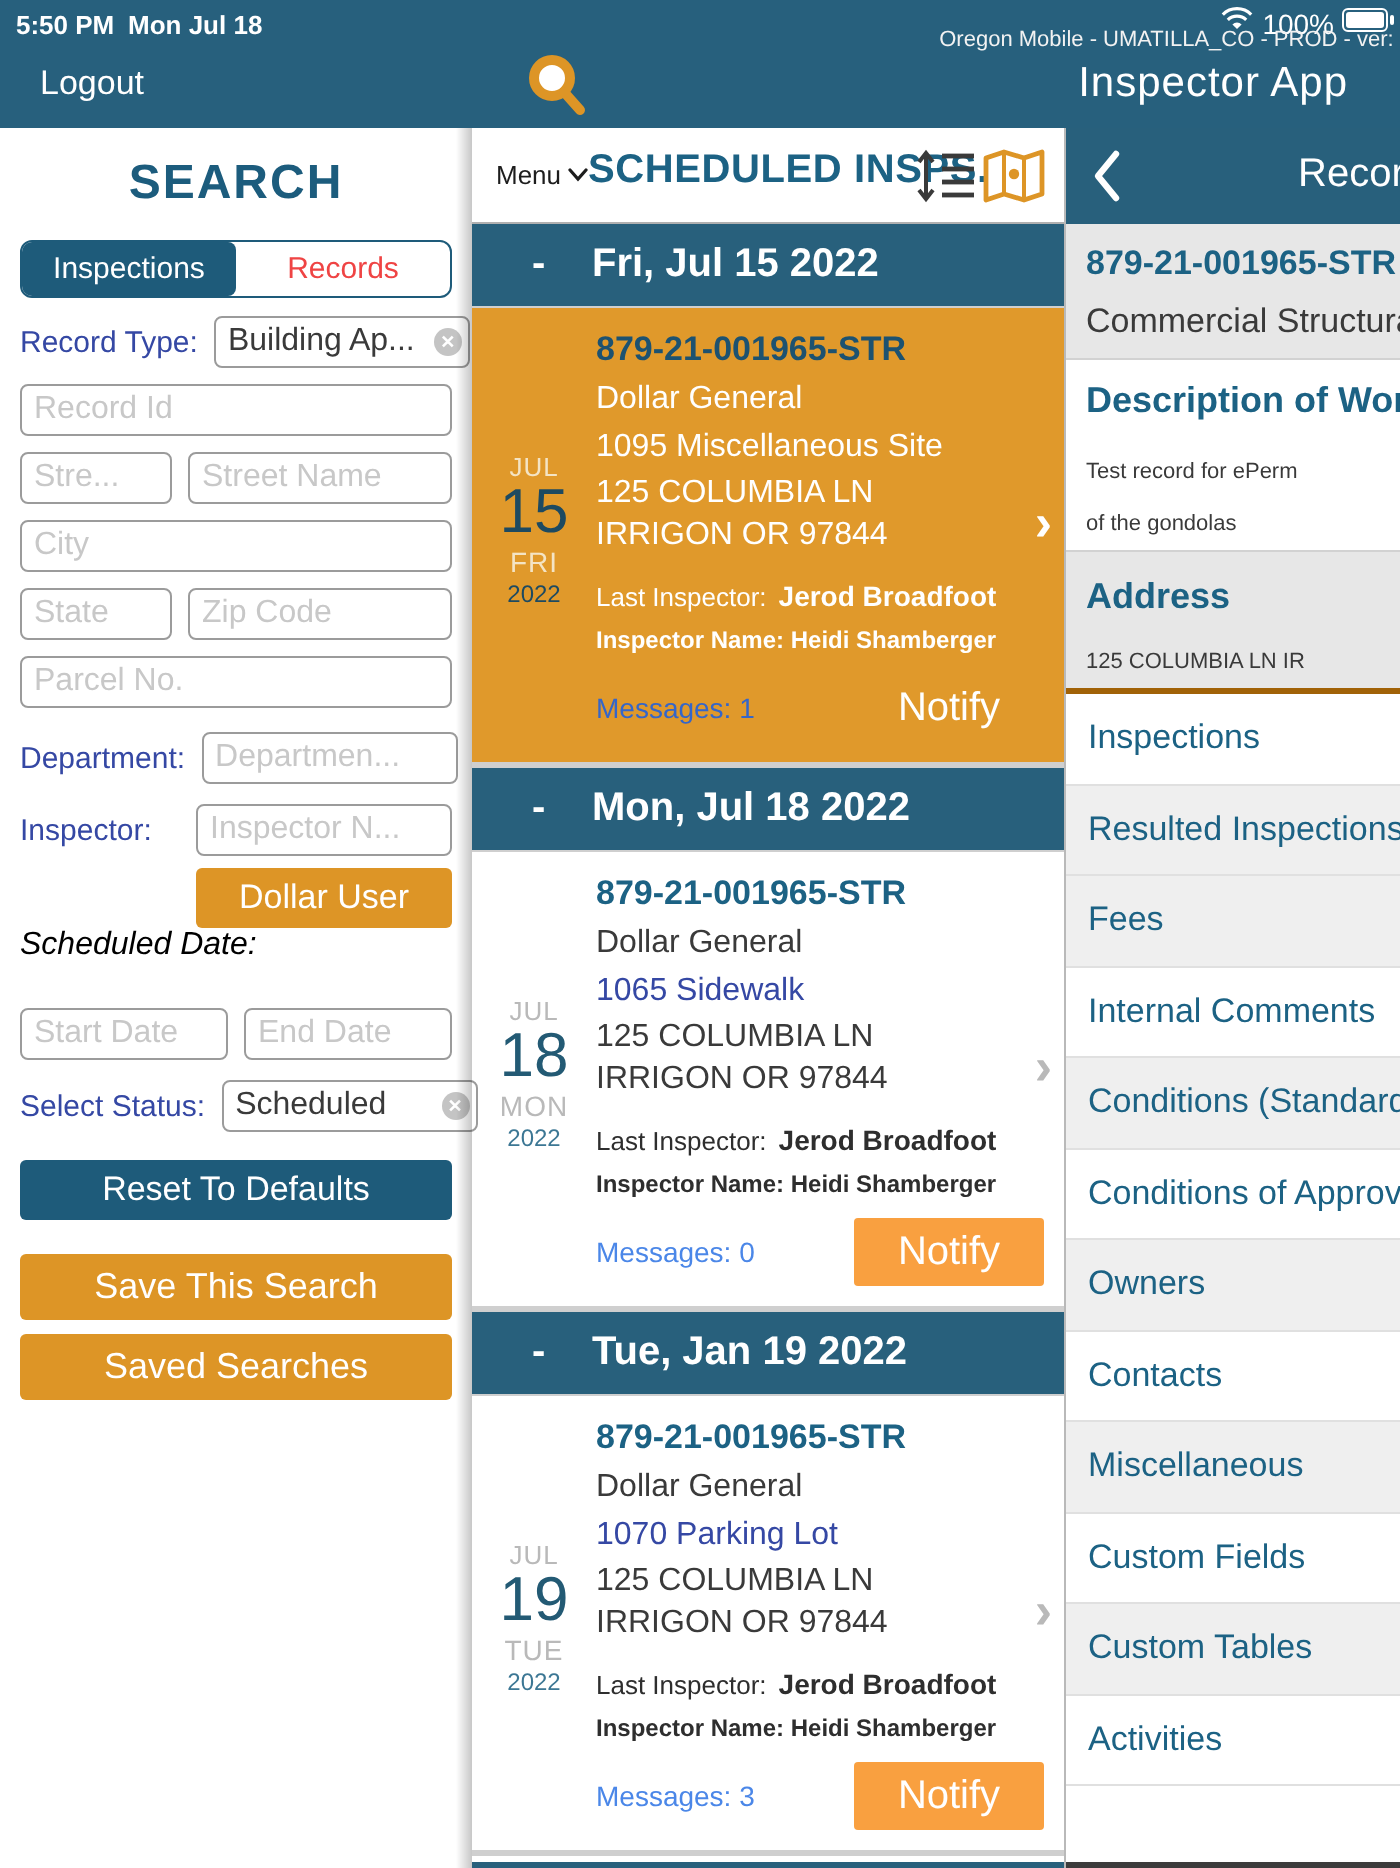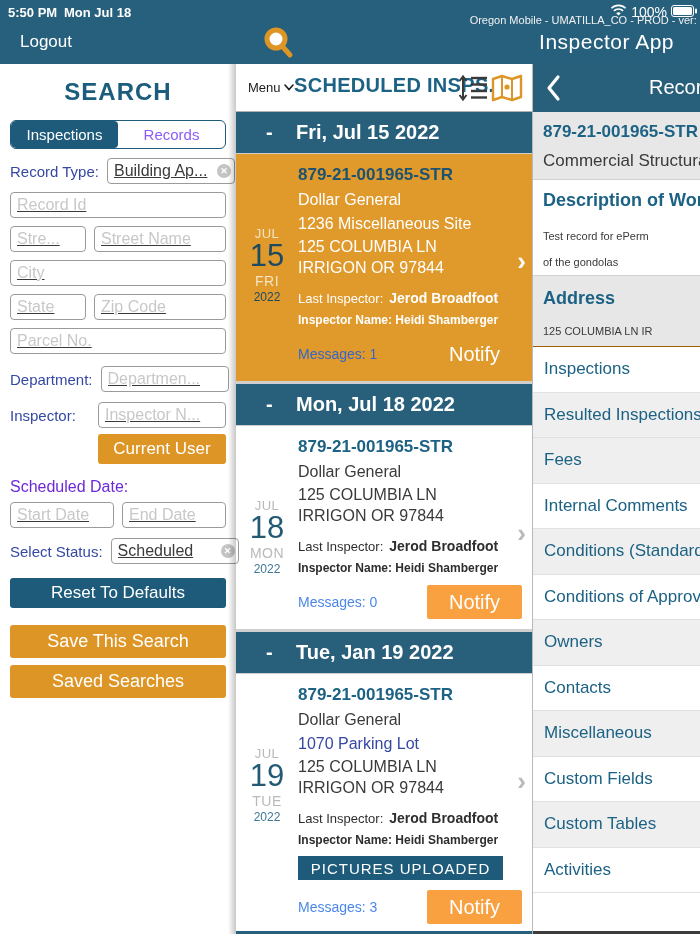--- a/index.html
+++ b/index.html
@@ -17,37 +17,37 @@
   .app-title{position:absolute;right:26px;top:30px;font-size:21px;font-weight:300;letter-spacing:.5px;}
   .search-glass{position:absolute;left:262px;top:26px;width:34px;height:34px;}
 
   
   .left-panel{position:absolute;left:0;top:64px;width:236px;height:870px;background:#fff;z-index:10;}
   .left-panel::after{content:"";position:absolute;top:0;right:0;width:8px;height:100%;
     background:linear-gradient(to right,rgba(0,0,0,0),rgba(0,0,0,.22));pointer-events:none;}
   .lp-inner{padding:14px 10px 0 10px;}
   .search-title{text-align:center;font-size:24px;font-weight:bold;color:#1c5c7d;letter-spacing:1px;}
   .tabs{display:flex;margin-top:14px;height:29px;border:1.5px solid #1e5b7a;border-radius:6px;overflow:hidden;background:#fff;}
-  .tab{flex:1;display:flex;align-items:center;justify-content:center;font-size:15px;color:#8b5cf6;cursor:pointer;}
+  .tab{flex:1;display:flex;align-items:center;justify-content:center;font-size:15px;color:#ef4444;cursor:pointer;}
   .tab.active{background:#1e5b7a;color:#fff;border-radius:0 4px 4px 0;}
   .frow{display:flex;align-items:center;margin-top:8px;gap:8px;}
   .flabel{font-size:15px;color:#3548a4;font-weight:500;white-space:nowrap;}
-  .inp{height:26px;border:1px solid #9b9b9b;border-radius:4px;font-size:16px;color:#3a3a3a;padding:0 6px;width:100%;background:#fff;outline:none;text-decoration:underline;}
+  .inp{height:26px;border:1px solid #9b9b9b;border-radius:4px;font-size:16px;color:#3a3a3a;padding:0 6px;width:100%;background:#fff;outline:none;}
   .inp::placeholder{color:#c8c8c8;}
   .inp.sm{width:76px;flex:none;}
   .inp.fx{width:128px;flex:none;}
   .valwrap{position:relative;flex:none;width:128px;}
   .valwrap .inp{width:100%;padding-right:20px;}
   .clear-ic{position:absolute;right:4px;top:6px;width:14px;height:14px;border-radius:50%;background:#c4c4c4;color:#fff;
     font-size:9px;line-height:14px;text-align:center;font-weight:bold;}
   .btn{display:flex;align-items:center;justify-content:center;border-radius:3px;color:#fff;cursor:pointer;}
   .btn.orange{background:#dd9526;}
   .btn.teal{background:#1e5b7a;}
   .cur-user{margin:6px 0 0 88px;width:128px;height:30px;font-size:17px;}
-  .sec-label{margin-top:14px;font-size:16px;color:#6d28d9;font-weight:500;}
+  .sec-label{font-size:16px;color:#000000;font-weight:500;font-style:italic;}
   .reset-btn{margin-top:14px;height:30px;font-size:17px;}
   .save-btn{margin-top:17px;height:33px;font-size:18px;}
   .saved-btn{margin-top:7px;height:33px;font-size:18px;}
 
   
   .mid-panel{position:absolute;left:236px;top:64px;width:296px;height:870px;background:#cfcfcf;z-index:5;}
   .mid-header{height:48px;background:#fff;border-bottom:1px solid #b0b0b0;position:relative;}
   .menu-lbl{position:absolute;left:12px;top:16px;font-size:13px;color:#1d1d1d;display:flex;align-items:center;gap:3px;}
   .mid-title{position:absolute;left:58px;top:10px;font-size:20px;font-weight:bold;color:#1c6284;letter-spacing:.3px;white-space:nowrap;}
   .sort-ic{position:absolute;left:222px;top:9px;}
@@ -94,21 +94,21 @@
   .right-panel{position:absolute;left:532px;top:64px;width:168px;height:870px;background:#fff;border-left:1px solid #b9b9b9;z-index:6;}
   .rp-header{height:48px;background:#28607c;position:relative;color:#fff;}
   .rp-back{position:absolute;left:12px;top:10px;width:16px;height:28px;}
   .rp-title{position:absolute;left:116px;top:12px;font-size:20px;white-space:nowrap;overflow:hidden;width:52px;}
   .rp-sub{height:68px;background:#e7e7e7;padding:10px 0 0 10px;border-bottom:1px solid #d2d2d2;}
   .rp-record{font-size:17px;font-weight:bold;color:#1c6284;white-space:nowrap;overflow:hidden;}
   .rp-type{margin-top:9px;font-size:17px;color:#3a3a3a;white-space:nowrap;overflow:hidden;}
   .rp-desc{height:96px;background:#fff;padding:10px 0 0 10px;border-bottom:1px solid #d2d2d2;}
   .rp-sec-h{font-size:18px;font-weight:bold;color:#1c6284;white-space:nowrap;overflow:hidden;}
   .rp-body{margin-top:12px;font-size:11px;color:#3a3a3a;line-height:26px;white-space:nowrap;overflow:hidden;}
-  .rp-addr{height:71px;background:#e7e7e7;padding:12px 0 0 10px;border-bottom:1px solid #a16207;}
+  .rp-addr{height:71px;background:#e7e7e7;padding:12px 0 0 10px;border-bottom:3px solid #a16207;}
   .rp-addr .rp-body{margin-top:9px;}
   .rp-items{}
   .rp-item{height:45.5px;display:flex;align-items:center;padding-left:11px;font-size:17px;font-weight:500;color:#1c6284;
     white-space:nowrap;overflow:hidden;border-bottom:1px solid #e0e0e0;}
   .rp-item.alt{background:#efefef;}
   .rp-bottom-strip{position:absolute;left:0;right:0;bottom:0;height:3px;background:#3c3c3c;}
 </style>
 </head>
 <body>
 
@@ -187,25 +187,25 @@
       <div class="frow" style="margin-top:12px;">
         <span class="flabel" style="flex:1">Department:</span>
         <input class="inp fx" placeholder="Departmen..." style="">
       </div>
 
       <div class="frow" style="margin-top:10px;">
         <span class="flabel" style="flex:1">Inspector:</span>
         <input class="inp fx" placeholder="Inspector N..." style="">
       </div>
 
-      <div class="btn orange cur-user">Current User</div>
+      <div class="btn orange cur-user">Dollar User</div>
 
       <div class="sec-label">Scheduled Date:</div>
 
-      <div class="frow" style="margin-top:6px;border-radius:12px;">
+      <div class="frow" style="margin-top:22px;border-radius:12px;">
         <input class="inp" style="width: 104px; flex: 0 0 auto;" placeholder="Start Date">
         <input class="inp" style="width: 104px; flex: 0 0 auto;" placeholder="End Date">
       </div>
 
       <div class="frow" style="margin-top:10px;">
         <span class="flabel" style="flex:1">Select Status:</span>
         <span class="valwrap">
           <input class="inp" value="Scheduled" style="">
           <span class="clear-ic">✕</span>
         </span>
@@ -255,21 +255,21 @@
         <div class="card sel">
           <div class="date-col">
             <div class="dc dc-month">JUL</div>
             <div class="dc dc-day">15</div>
             <div class="dc dc-wd">FRI</div>
             <div class="dc dc-year">2022</div>
           </div>
           <div class="card-body">
             <div class="c-record">879-21-001965-STR</div>
             <div class="c-name">Dollar General</div>
-            <div class="c-insp">1236 Miscellaneous Site</div>
+            <div class="c-insp">1095 Miscellaneous Site</div>
             <div class="c-addr">125 COLUMBIA LN</div>
             <div class="c-addr">IRRIGON OR 97844</div>
             <div class="c-lastrow"><span>Last Inspector:</span><b>Jerod Broadfoot</b></div>
             <div class="c-insprow">Inspector Name: Heidi Shamberger</div>
             <div class="c-footer">
               <span class="c-msgs">Messages: 1</span>
               <div class="notify-btn">Notify</div>
             </div>
           </div>
           <span class="chev">›</span>
@@ -281,20 +281,21 @@
         <div class="card">
           <div class="date-col">
             <div class="dc dc-month">JUL</div>
             <div class="dc dc-day">18</div>
             <div class="dc dc-wd">MON</div>
             <div class="dc dc-year">2022</div>
           </div>
           <div class="card-body">
             <div class="c-record">879-21-001965-STR</div>
             <div class="c-name">Dollar General</div>
+            <div class="c-insp">1065 Sidewalk</div>
             <div class="c-addr">125 COLUMBIA LN</div>
             <div class="c-addr">IRRIGON OR 97844</div>
             <div class="c-lastrow"><span>Last Inspector:</span><b>Jerod Broadfoot</b></div>
             <div class="c-insprow">Inspector Name: Heidi Shamberger</div>
             <div class="c-footer">
               <span class="c-msgs">Messages: 0</span>
               <div class="notify-btn">Notify</div>
             </div>
           </div>
           <span class="chev">›</span>
@@ -311,21 +312,20 @@
             <div class="dc dc-year">2022</div>
           </div>
           <div class="card-body">
             <div class="c-record">879-21-001965-STR</div>
             <div class="c-name">Dollar General</div>
             <div class="c-insp">1070 Parking Lot</div>
             <div class="c-addr">125 COLUMBIA LN</div>
             <div class="c-addr">IRRIGON OR 97844</div>
             <div class="c-lastrow"><span>Last Inspector:</span><b>Jerod Broadfoot</b></div>
             <div class="c-insprow">Inspector Name: Heidi Shamberger</div>
-            <div class="c-badge">PICTURES UPLOADED</div>
             <div class="c-footer">
               <span class="c-msgs">Messages: 3</span>
               <div class="notify-btn">Notify</div>
             </div>
           </div>
           <span class="chev">›</span>
         </div>
         <div class="partial-card"></div>
       </div>
     <div class="mid-bottom-strip"></div>

